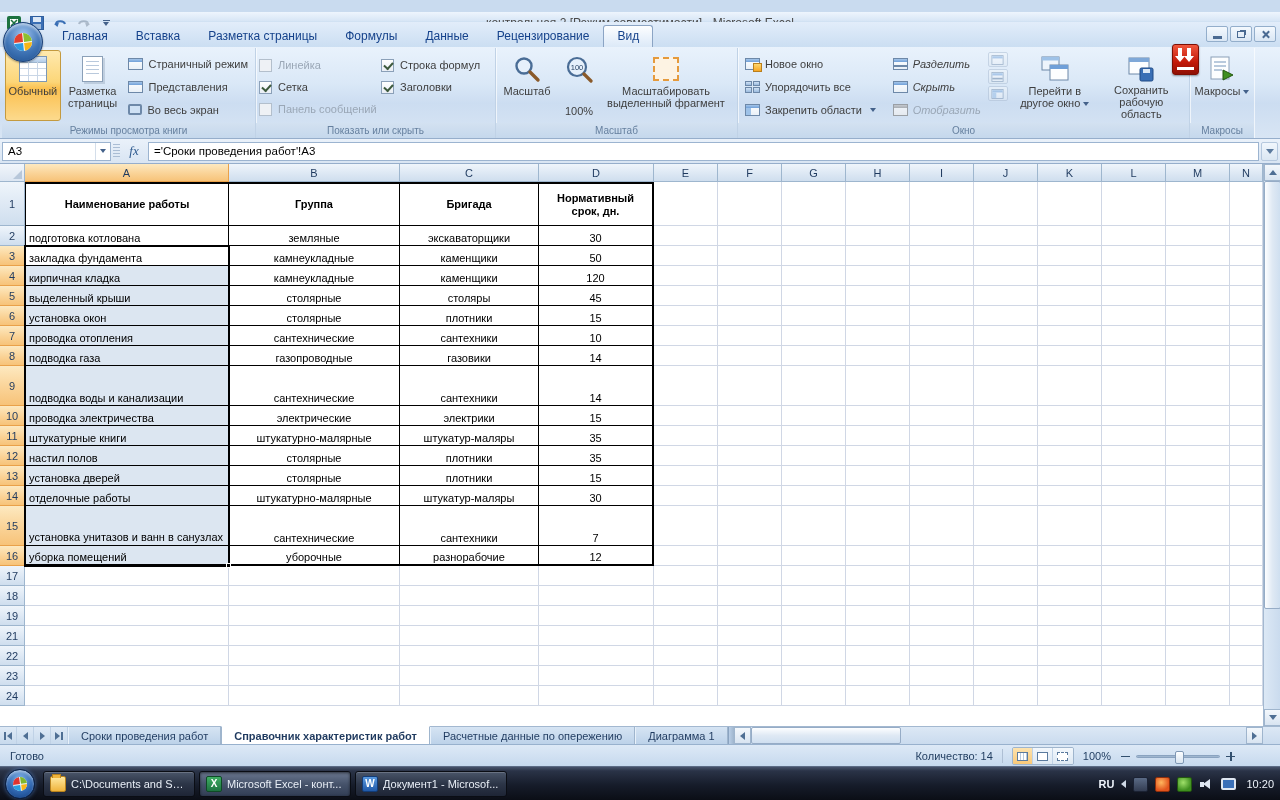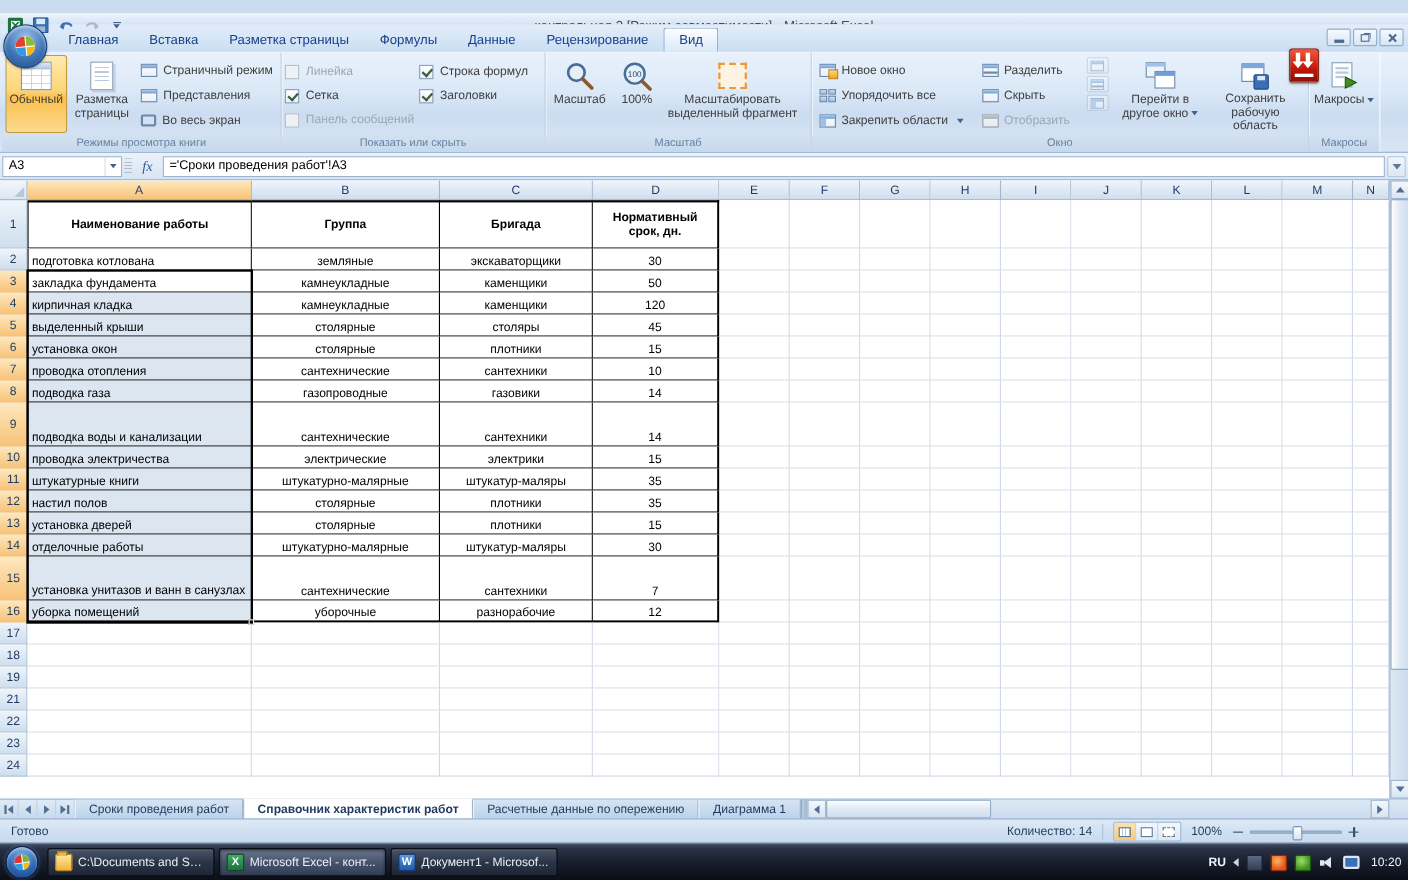--- a/index.html
+++ b/index.html
@@ -359,21 +359,21 @@
     <div class="rgroup" style="width:242px;">
       <div class="bigbtn" style="width:56px;">
         <span class="bicon">
           <svg width="28" height="28" viewBox="0 0 28 28">
               <circle cx="11" cy="11" r="7.5" fill="#e6f0fb" stroke="#4a6d96" stroke-width="2.4"></circle>
               <line x1="17" y1="17" x2="25" y2="25" stroke="#8a5a2a" stroke-width="3.4" stroke-linecap="round"></line>
             </svg>
         </span>
         <span class="blabel"><span>Масштаб</span></span>
       </div>
-      <div class="bigbtn" style="width:48px;">
+      <div class="bigbtn" style="width:48px;gap:20px;">
         <span class="bicon">
           <svg width="28" height="28" viewBox="0 0 28 28">
               <circle cx="12" cy="12" r="9" fill="#e6f0fb" stroke="#4a6d96" stroke-width="2.2"></circle>
               <text x="12" y="15" font-size="7.5" text-anchor="middle" fill="#1f3b5e">100</text>
               <line x1="19" y1="19" x2="26" y2="26" stroke="#8a5a2a" stroke-width="3.2" stroke-linecap="round"></line>
             </svg>
         </span>
         <span class="blabel"><span>100%</span></span>
       </div>
       <div class="bigbtn" style="width:126px;">
@@ -399,21 +399,21 @@
               <i></i>
             </span>
           <span>Упорядочить все</span>
         </div>
         <div class="smallitem">
           <span class="wic freeze"></span>
           <span>Закрепить области</span>
           <span class="dd-arrow"></span>
         </div>
       </div>
-      <div class="smallcol" style="width:102px;">
+      <div class="smallcol" style="width:102px;font-style:italic;">
         <div class="smallitem">
           <span class="wic split"></span>
           <span>Разделить</span>
         </div>
         <div class="smallitem">
           <span class="wic"></span>
           <span>Скрыть</span>
         </div>
         <div class="smallitem dis">
           <span class="wic grey"></span>

